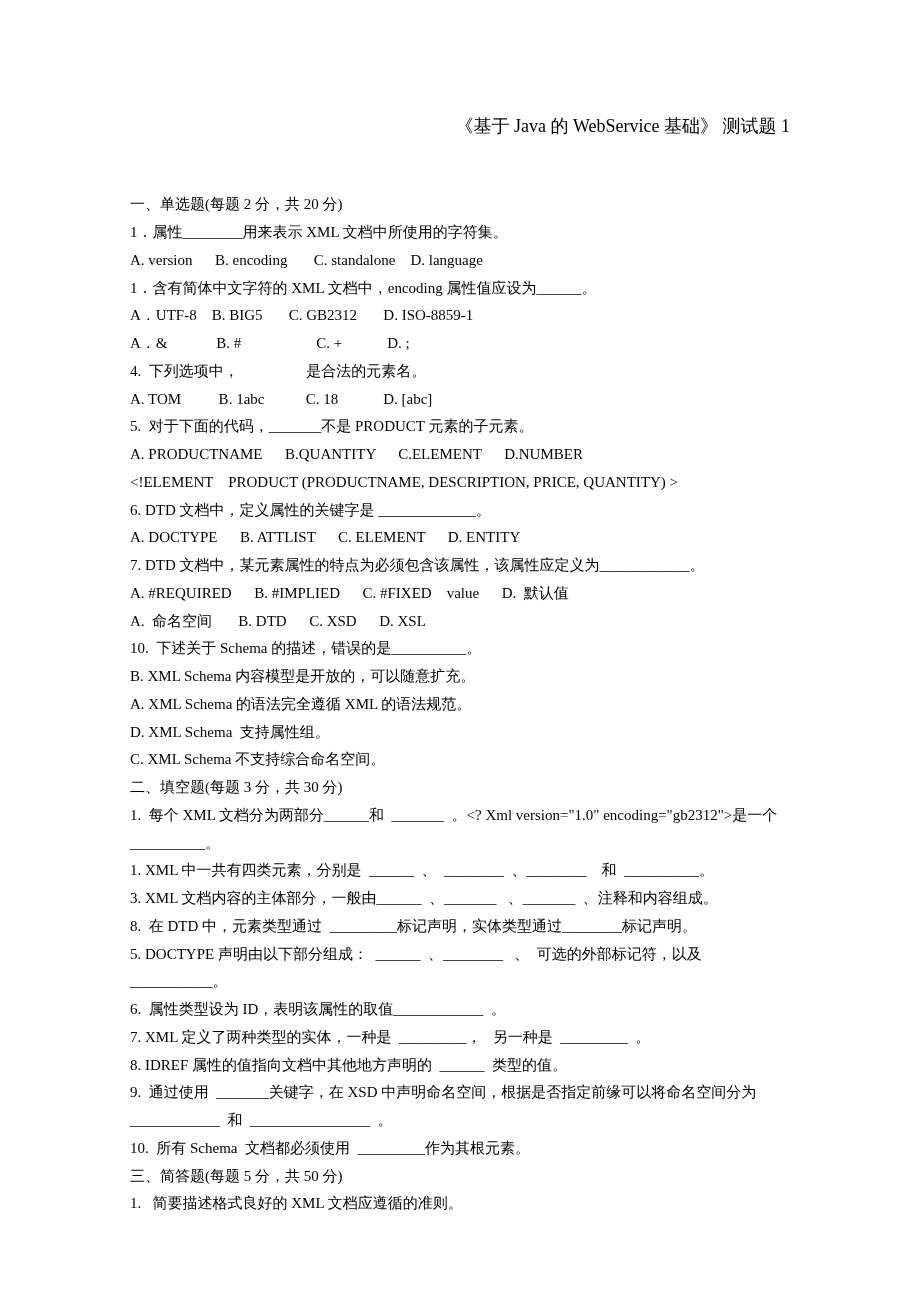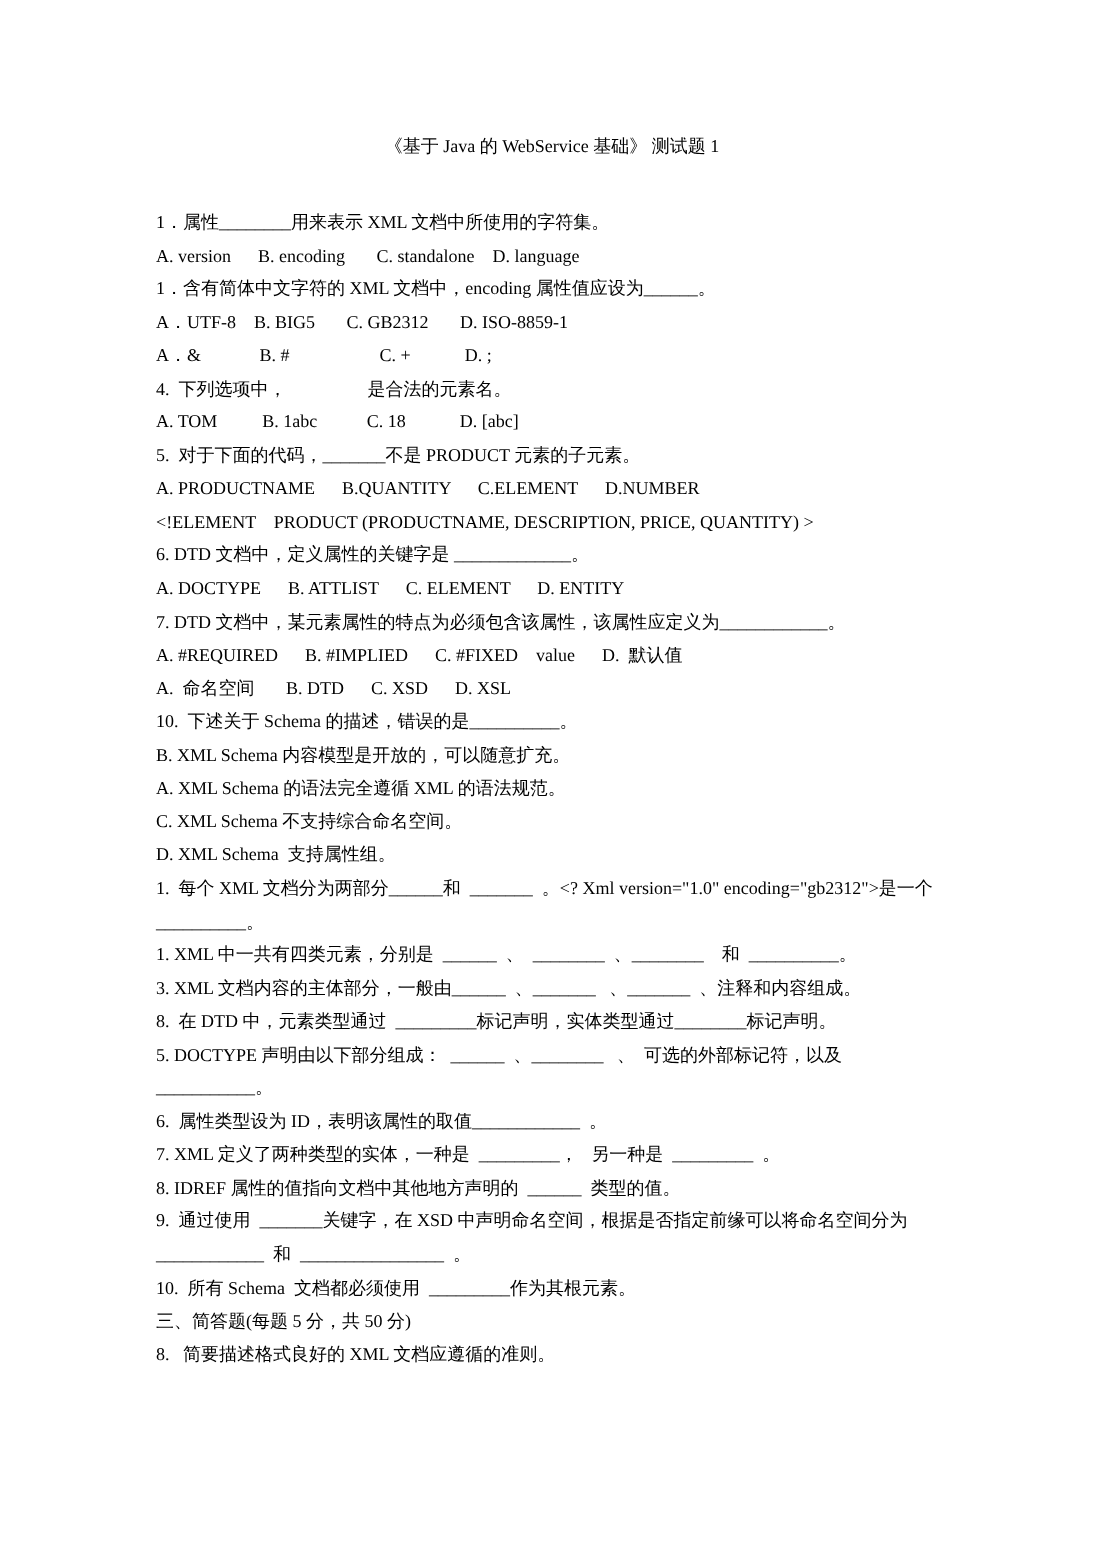--- a/index.html
+++ b/index.html
@@ -11,62 +11,64 @@
       width: 920px;
       height: 1302px;
       background: #ffffff;
       font-family: "SimSun", "宋体", serif;
       font-size: 15px;
       color: #000000;
       line-height: 1.85;
       padding: 110px 130px 100px 130px;
     }
     .title {
-      text-align: center;
-      margin-bottom: 35px;
-      font-size: 15px;
+      text-align: right;
+      margin-bottom: 48px;
+      font-size: 18px;
     }
     .content {
       text-align: left;
     }
     .line {
       white-space: pre-wrap;
     }
   </style>
 </head>
 <body>
 
 <div class="title">《基于 Java 的 WebService 基础》  测试题 1</div>
 
 <div class="content">
+  <div class="line">一、单选题(每题 2 分，共 20 分)</div>
   <div class="line">1．属性________用来表示 XML 文档中所使用的字符集。</div>
   <div class="line">A. version      B. encoding       C. standalone    D. language</div>
   <div class="line">1．含有简体中文字符的 XML 文档中，encoding 属性值应设为______。</div>
   <div class="line">A．UTF-8    B. BIG5       C. GB2312       D. ISO-8859-1</div>
   <div class="line">A．&amp;             B. #                    C. +            D. ;</div>
   <div class="line">4.  下列选项中，                  是合法的元素名。</div>
   <div class="line">A. TOM          B. 1abc           C. 18            D. [abc]</div>
   <div class="line">5.  对于下面的代码，_______不是 PRODUCT 元素的子元素。</div>
   <div class="line">A. PRODUCTNAME      B.QUANTITY      C.ELEMENT      D.NUMBER</div>
   <div class="line">&lt;!ELEMENT    PRODUCT (PRODUCTNAME, DESCRIPTION, PRICE, QUANTITY) &gt;</div>
   <div class="line">6. DTD 文档中，定义属性的关键字是 _____________。</div>
   <div class="line">A. DOCTYPE      B. ATTLIST      C. ELEMENT      D. ENTITY</div>
   <div class="line">7. DTD 文档中，某元素属性的特点为必须包含该属性，该属性应定义为____________。</div>
   <div class="line">A. #REQUIRED      B. #IMPLIED      C. #FIXED    value      D.  默认值</div>
   <div class="line">A.  命名空间       B. DTD      C. XSD      D. XSL</div>
   <div class="line">10.  下述关于 Schema 的描述，错误的是__________。</div>
   <div class="line">B. XML Schema 内容模型是开放的，可以随意扩充。</div>
   <div class="line">A. XML Schema 的语法完全遵循 XML 的语法规范。</div>
+  <div class="line">D. XML Schema  支持属性组。</div>
   <div class="line">C. XML Schema 不支持综合命名空间。</div>
-  <div class="line">D. XML Schema  支持属性组。</div>
+  <div class="line">二、填空题(每题 3 分，共 30 分)</div>
   <div class="line">1.  每个 XML 文档分为两部分______和  _______  。&lt;? Xml version="1.0" encoding="gb2312"&gt;是一个  __________。</div>
   <div class="line">1. XML 中一共有四类元素，分别是  ______  、  ________  、________    和  __________。</div>
   <div class="line">3. XML 文档内容的主体部分，一般由______  、_______   、_______  、注释和内容组成。</div>
   <div class="line">8.  在 DTD 中，元素类型通过  _________标记声明，实体类型通过________标记声明。</div>
   <div class="line">5. DOCTYPE 声明由以下部分组成：  ______  、________   、  可选的外部标记符，以及  ___________。</div>
   <div class="line">6.  属性类型设为 ID，表明该属性的取值____________  。</div>
   <div class="line">7. XML 定义了两种类型的实体，一种是  _________，   另一种是  _________  。</div>
   <div class="line">8. IDREF 属性的值指向文档中其他地方声明的  ______  类型的值。</div>
   <div class="line">9.  通过使用  _______关键字，在 XSD 中声明命名空间，根据是否指定前缘可以将命名空间分为  ____________  和  ________________  。</div>
   <div class="line">10.  所有 Schema  文档都必须使用  _________作为其根元素。</div>
   <div class="line">三、简答题(每题 5 分，共 50 分)</div>
-  <div class="line">8.   简要描述格式良好的 XML 文档应遵循的准则。</div>
+  <div class="line">1.   简要描述格式良好的 XML 文档应遵循的准则。</div>
 </div>
 
 </body></html>

